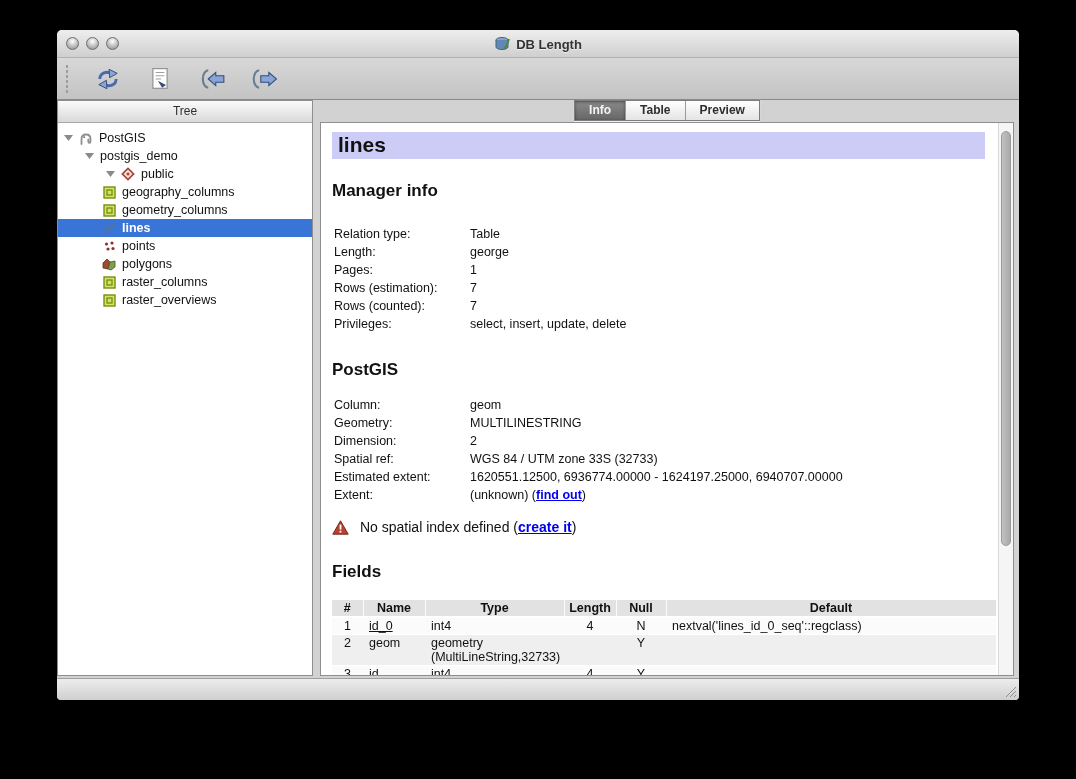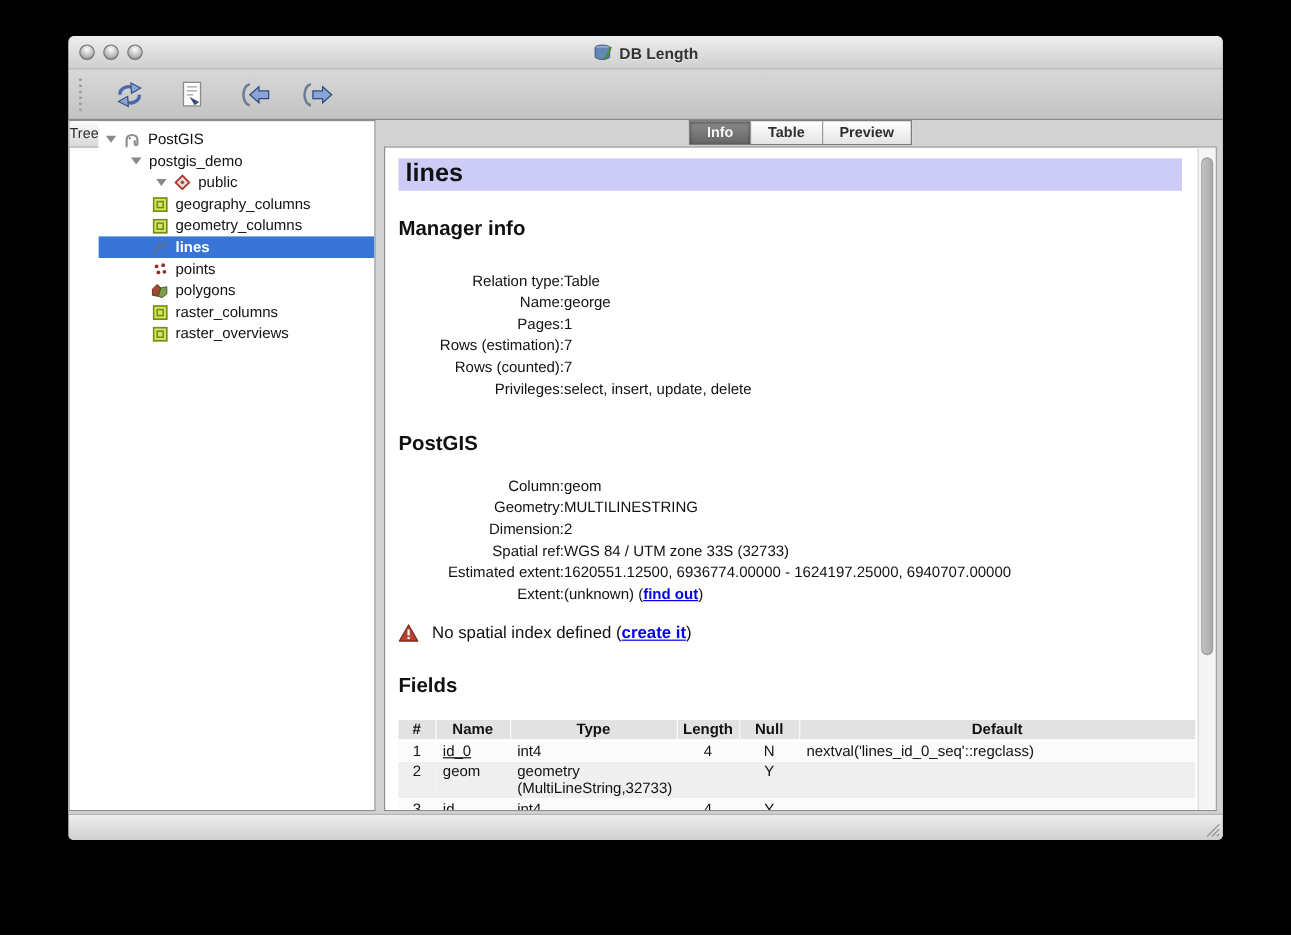--- a/index.html
+++ b/index.html
@@ -35,21 +35,21 @@
   .drag-dots {
     width:4px; height:30px; margin-right:2px;
     background-image:radial-gradient(circle, #9a9a9a 1.1px, transparent 1.3px);
     background-size:4px 5px;
   }
   .tbtn { width:30px; height:28px; display:flex; align-items:center; justify-content:center; }
   
   .main { position:absolute; left:0; top:70px; right:0; bottom:22px; background:#d2d2d2; }
   .tree-panel {
     position:absolute; left:0; top:0; bottom:2px; width:256px;
-    border:1px solid #8e8e8e; background:#fff; display:flex; flex-direction:row;
+    border:1px solid #8e8e8e; background:#fff; display:flex; flex-direction:column;
   }
   .tree-header {
     height:22px; flex:none; background:linear-gradient(#fbfbfb,#d9d9d9);
     border-bottom:1px solid #a8a8a8; text-align:center;
     font-size:12px; color:#2e2e2e; line-height:21px;
   }
   .tree-list { flex:1; overflow:hidden; padding-top:6px; }
   .tree-item { height:18px; display:flex; align-items:center; gap:6px; font-size:12.5px; color:#111; cursor:default; }
   .tree-item .disc { width:9px; flex:none; display:flex; }
   .tree-item .ticon { width:14px; height:14px; flex:none; display:flex; align-items:center; justify-content:center; }
@@ -80,21 +80,21 @@
   .content-inner { position:absolute; left:11px; right:28px; top:0; }
   .page-title {
     margin-top:9px; height:27px; background:#ccccf6;
     font-size:21px; font-weight:bold; color:#111; padding:0 6px; line-height:26px;
   }
   h2.sect { font-size:17px; font-weight:bold; color:#111; height:21px; }
   .h2-general { margin-top:22px; margin-bottom:25px; }
   .h2-postgis { margin-top:25px; margin-bottom:17px; }
   .h2-fields  { margin-top:26px; margin-bottom:17px; }
   .kv { display:flex; height:18px; font-size:12.5px; color:#111; padding-left:2px; }
-  .kv-label { width:136px; flex:none;text-align:right; }
+  .kv-label { width:136px; flex:none; }
   .kv-value { flex:1; }
   a.ilink { color:#0000ee; text-decoration:underline; cursor:pointer;font-weight:bold; }
   .warn-row { margin-top:12px; height:18px; display:flex; align-items:center; gap:11px; font-size:14px; color:#111; }
   
   table.fields { border-collapse:collapse; table-layout:fixed; width:664px; font-size:12.5px; color:#111; }
   table.fields th {
     background:#e2e2e2; font-weight:bold; text-align:center; height:17px; padding:0 4px;
     border-right:1px solid #fbfbfb; border-bottom:2px solid #ffffff;
   }
   table.fields td { padding:1px 6px; vertical-align:top; border-bottom:1px solid #fff; }
@@ -312,21 +312,21 @@
         <div class="content-inner">
 
           <div class="page-title">lines</div>
 
           <h2 class="sect h2-general">Manager info</h2>
           <div class="kv">
               <span class="kv-label">Relation type:</span>
               <span class="kv-value">Table</span>
             </div>
           <div class="kv">
-              <span class="kv-label">Name:</span>
+              <span class="kv-label">Length:</span>
               <span class="kv-value">george</span>
             </div>
           <div class="kv">
               <span class="kv-label">Pages:</span>
               <span class="kv-value">1</span>
             </div>
           <div class="kv">
               <span class="kv-label">Rows (estimation):</span>
               <span class="kv-value">7</span>
             </div>

